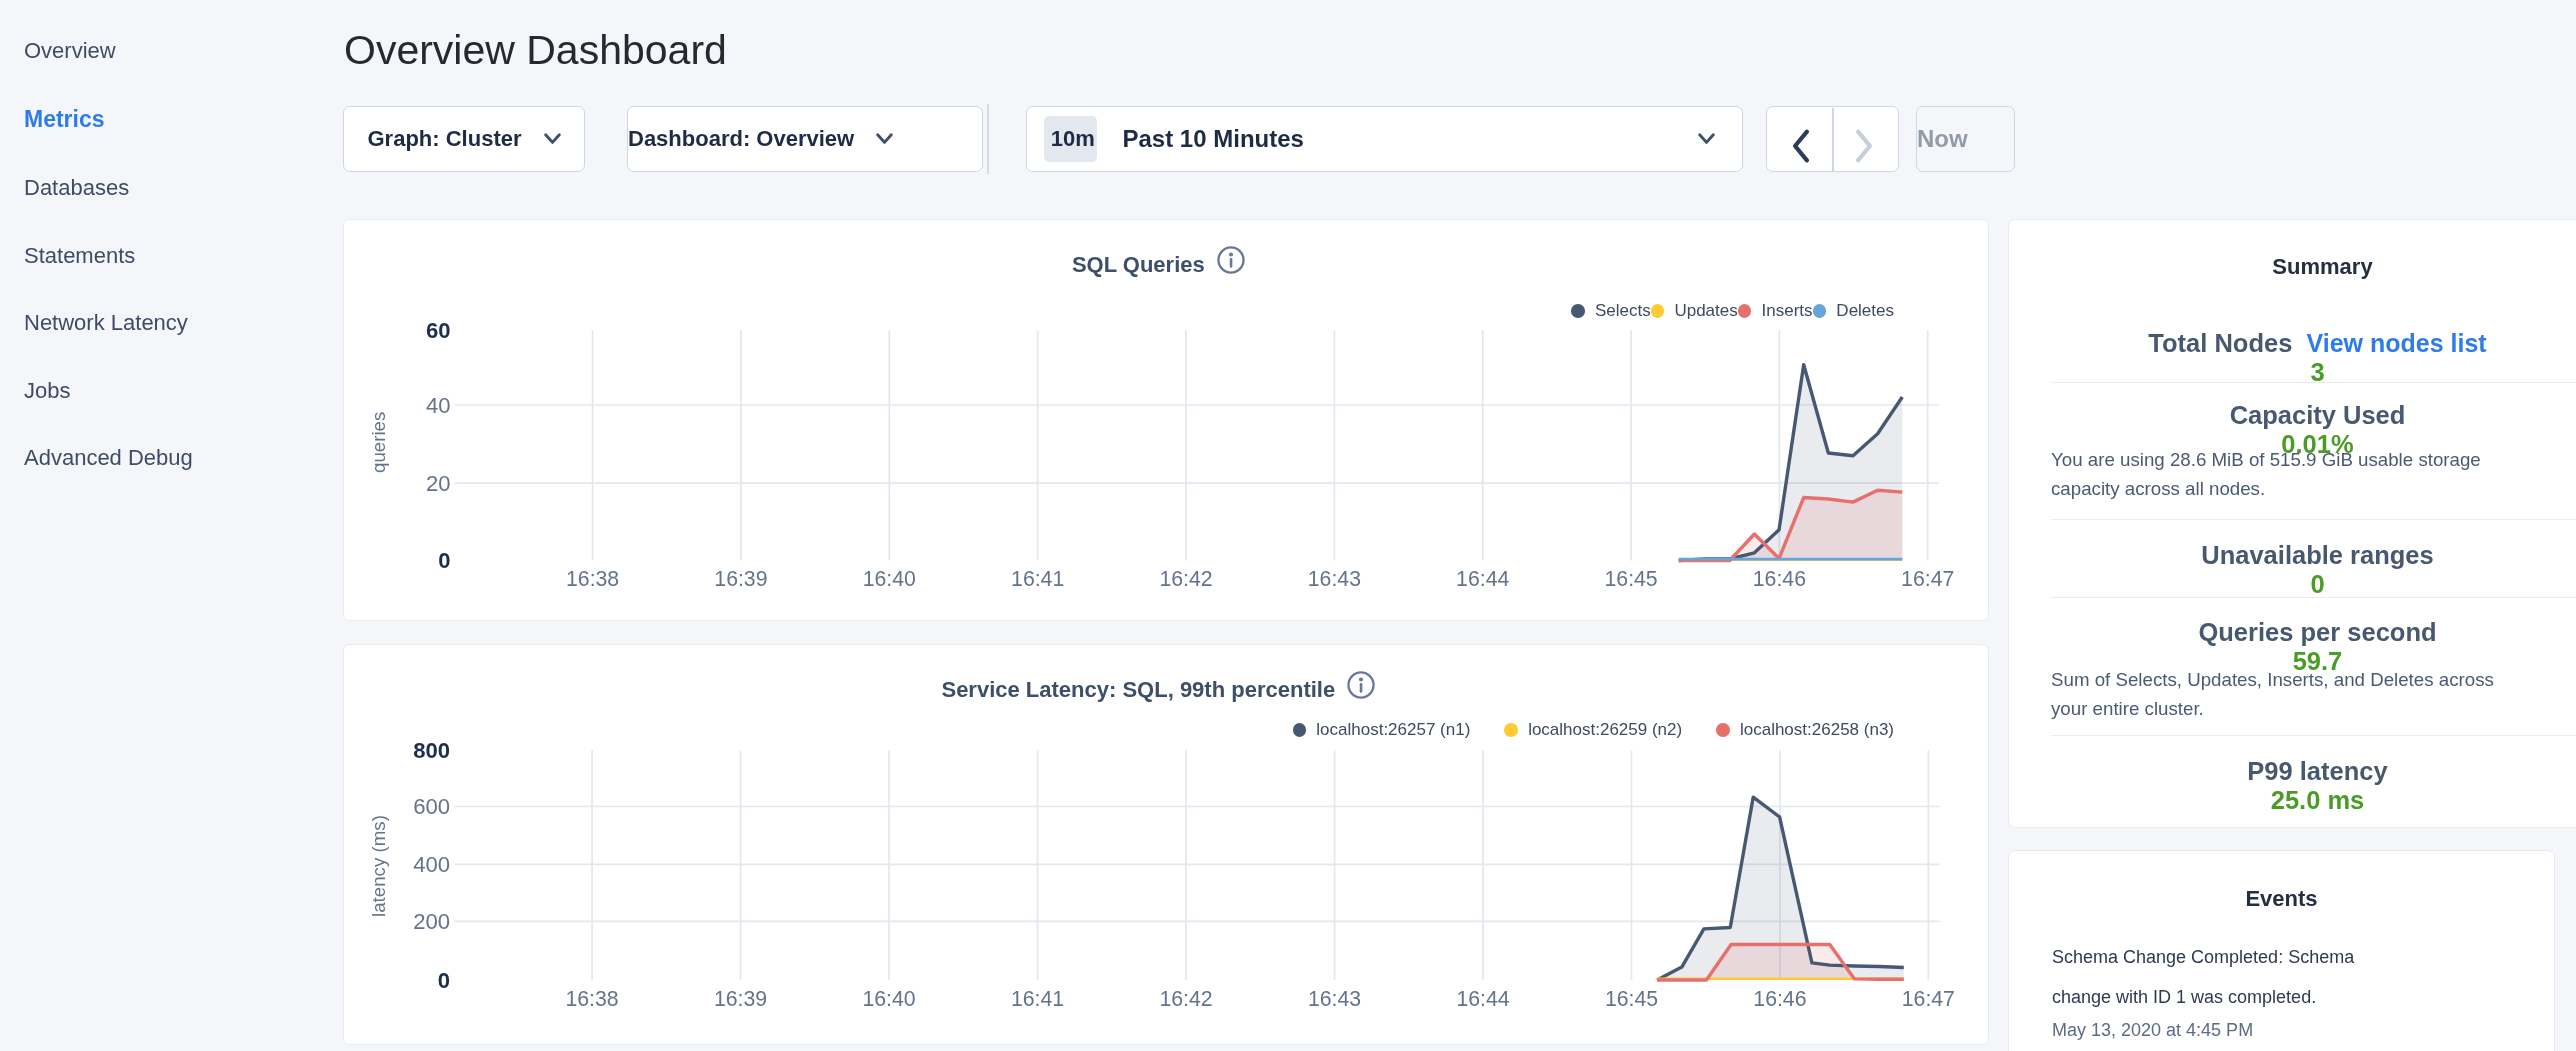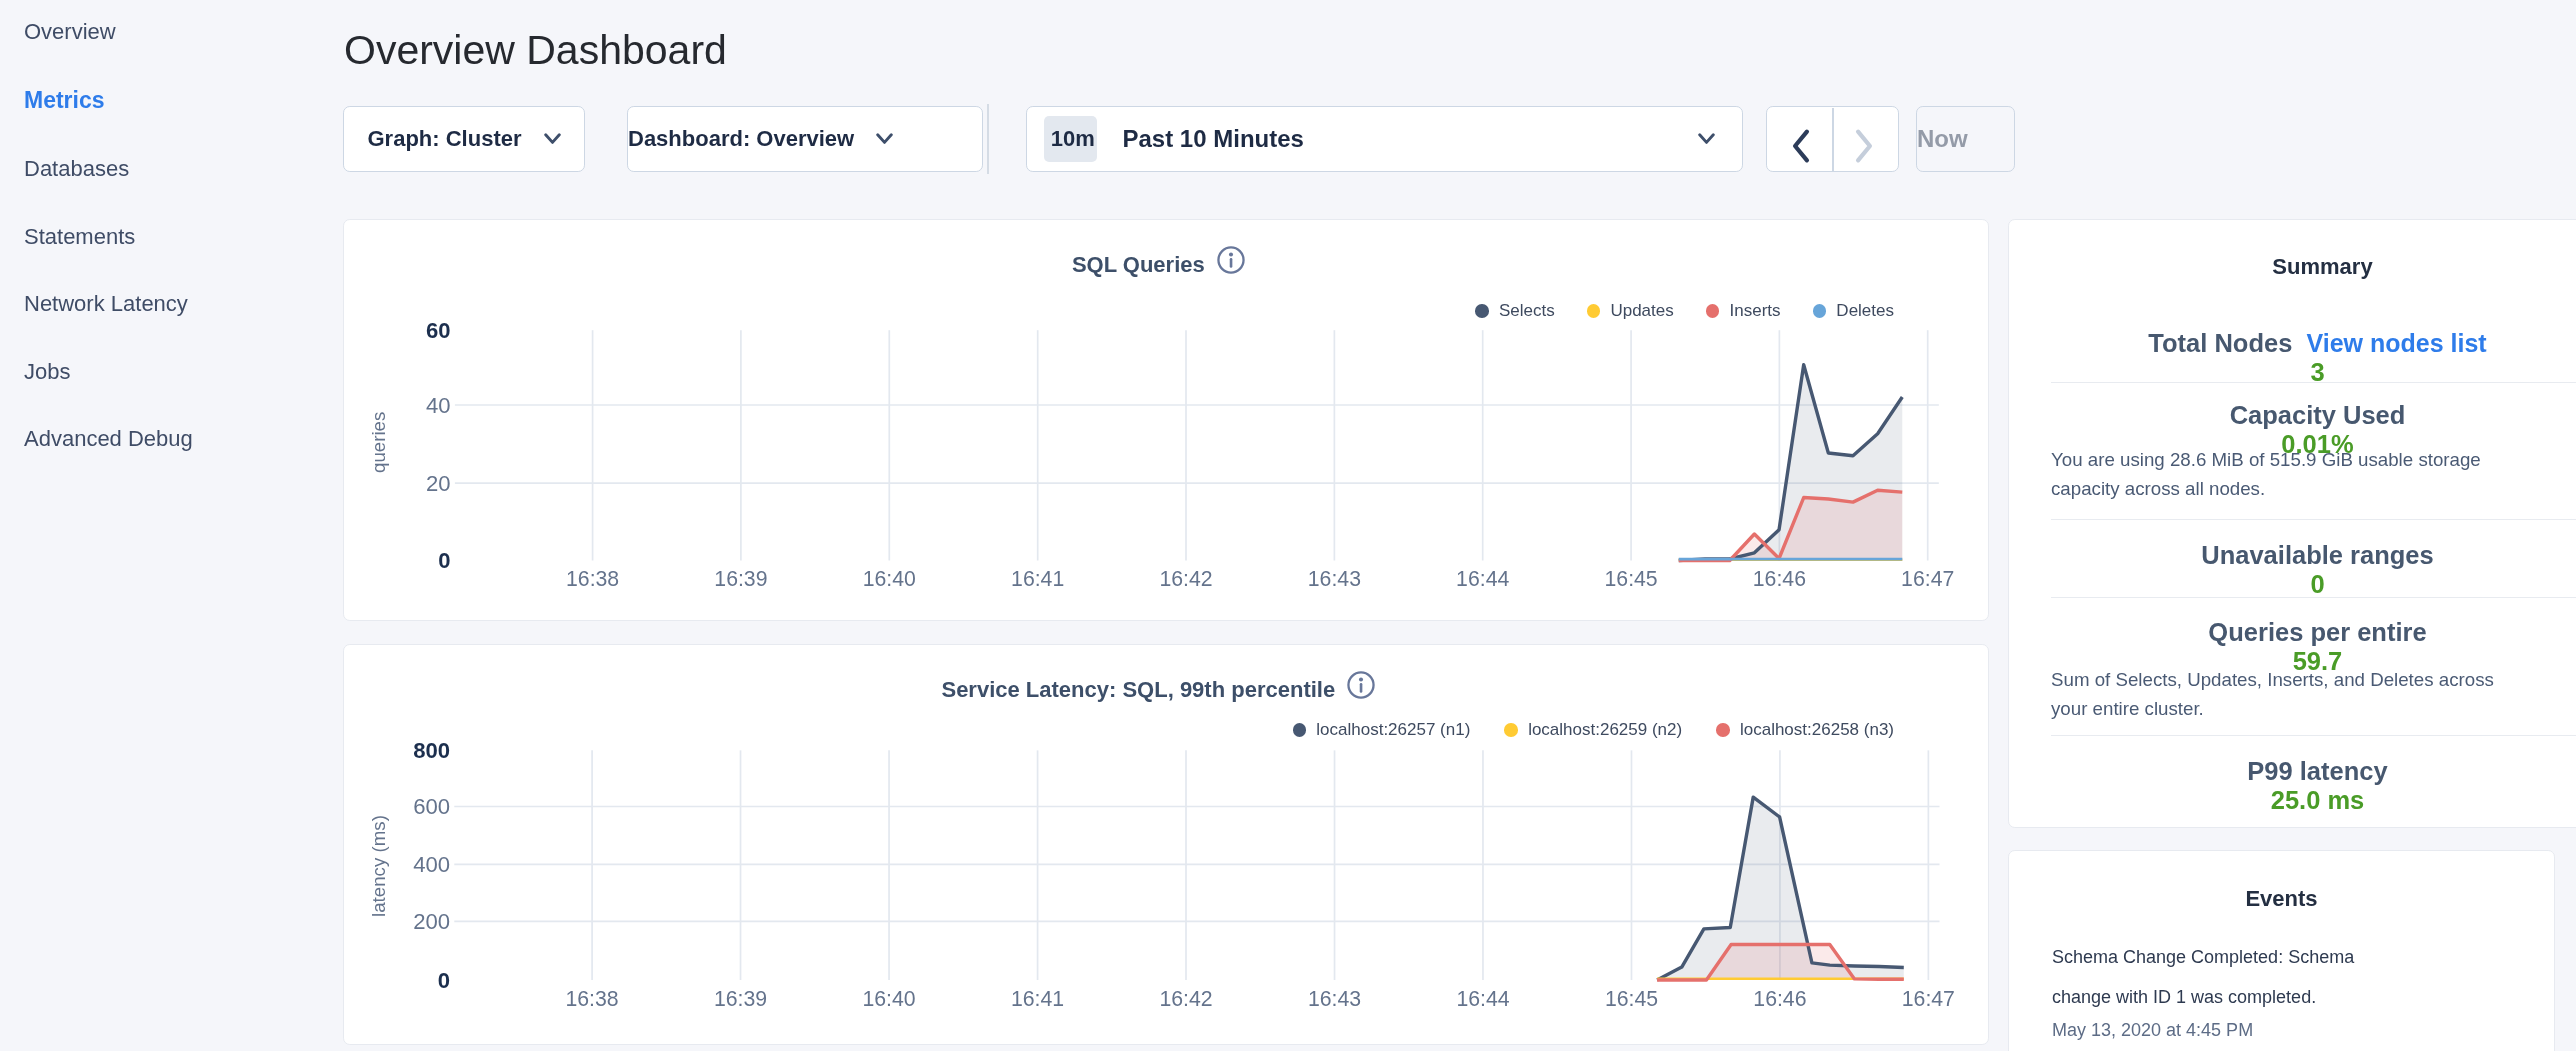--- a/index.html
+++ b/index.html
@@ -1,16 +1,16 @@
 <!DOCTYPE html>
 <html style="font-size:13.6px"><head><meta charset="utf-8"><style>
 * { margin:0; padding:0; box-sizing:border-box; }
 html,body { width:2576px; height:1051px; background:#f5f6fa; font-family:"Liberation Sans",sans-serif; position:relative; overflow:hidden; }
 .abs { position:absolute; }
-.nav { position:absolute; left:24px; font-size:22px; line-height:25.5px; color:#3f4c66; }
+.nav { position:absolute; left:24px; font-size:22px; line-height:25.5px; color:#3f4c66;margin-top:19px; }
 .nav.active { color:#2e7cea; font-weight:bold; font-size:23px; }
 h1.title { position:absolute; left:344px; top:30px; font-size:41px; line-height:41px; font-weight:400; color:#26292f; }
 .box { position:absolute; background:#fff; border:1.7px solid #cdd7e4; border-radius:6.8px; display:flex; align-items:center; }
 .box .lbl { font-size:22px; font-weight:bold; color:#1e2b44; }
 .card { position:absolute; background:#fff; border:1.7px solid #e7eaf0; border-radius:6.8px; }
 .ctitle { position:absolute; left:-7.7px; width:100%; text-align:center; font-size:22px; font-weight:bold; color:#3d4f69; }
 .ctitle .info { display:inline-block; vertical-align:middle; margin-left:12px; margin-top:-6px; }
 .legend { position:absolute; right:94px; display:flex; font-size:17px; color:#3e4a5f; align-items:center; }
 .legend .li { display:flex; align-items:center; }
 .legend .dot { width:13.6px; height:13.6px; border-radius:50%; margin-right:10.2px; display:inline-block; }
@@ -97,21 +97,21 @@
 <polyline points="1572.0,403.0 1603.0,401.2 1632.0,401.2 1661.0,394.0 1690.0,366.9 1719.0,172.6 1748.0,276.5 1777.0,279.7 1806.0,253.9 1835.0,210.6" fill="none" stroke="#475872" stroke-width="4" stroke-linejoin="round"></polyline>
 <polyline points="1572.0,402.0 1835.0,402.0" fill="none" stroke="#ffcb33" stroke-width="3" stroke-linejoin="round"></polyline>
 <polyline points="1572.0,403.0 1603.0,403.0 1632.0,403.0 1661.0,371.8 1690.0,400.7 1719.0,328.9 1748.0,330.7 1777.0,334.3 1806.0,320.3 1835.0,322.6" fill="none" stroke="#e5706c" stroke-width="4" stroke-linejoin="round"></polyline>
 <polyline points="1572.0,401.4 1835.0,401.4" fill="none" stroke="#67a5d9" stroke-width="3" stroke-linejoin="round"></polyline>
 </svg>
 <div class="ctitle" style="top:32px">SQL Queries<span class="info"><svg width="28" height="28" viewBox="0 0 33 33">
           <circle cx="16.5" cy="16.5" r="14.8" fill="none" stroke="#68779a" stroke-width="2.7"></circle>
           <circle cx="16.5" cy="10" r="2.4" fill="#68779a"></circle>
           <rect x="15" y="14.2" width="3.1" height="11.5" rx="1.5" fill="#68779a"></rect>
         </svg></span></div>
-<div class="legend" style="top:81px;gap:32px">
+<div class="legend" style="top:81px;">
       <span class="li"><span class="dot" style="background:#475872"></span>Selects</span>
       <span class="li"><span class="dot" style="background:#ffcb33"></span>Updates</span>
       <span class="li"><span class="dot" style="background:#e5706c"></span>Inserts</span>
       <span class="li"><span class="dot" style="background:#67a5d9"></span>Deletes</span>
     </div>
 </div>
 
 <div class="card" style="left:343px;top:644px;width:1646px;height:401px">
 <svg width="1646" height="401" viewBox="0 0 1935 471" style="position:absolute;left:-1.7px;top:-1.7px">
 <line x1="294.0" y1="126" x2="294.0" y2="396.0" stroke="#e3e8ef" stroke-width="2"></line>
@@ -173,21 +173,21 @@
       <span class="g">0.01%</span>
     </div>
   <div class="scap" style="top:225px">You are using 28.6 MiB of 515.9 GiB usable storage<br>capacity across all nodes.</div>
   <div class="sdiv" style="top:299px"></div>
   <div class="srow" style="top:321px;height:39px">
       <span class="h">Unavailable ranges</span>
       <span class="g">0</span>
     </div>
   <div class="sdiv" style="top:377px"></div>
   <div class="srow" style="top:398px;height:39px">
-      <span class="h">Queries per entire</span>
+      <span class="h">Queries per second</span>
       <span class="g">59.7</span>
     </div>
   <div class="scap" style="top:445px">Sum of Selects, Updates, Inserts, and Deletes across<br>your entire cluster.</div>
   <div class="sdiv" style="top:515px"></div>
   <div class="srow" style="top:537px;height:39px">
       <span class="h">P99 latency</span>
       <span class="g">25.0 ms</span>
     </div>
 </div>
 

